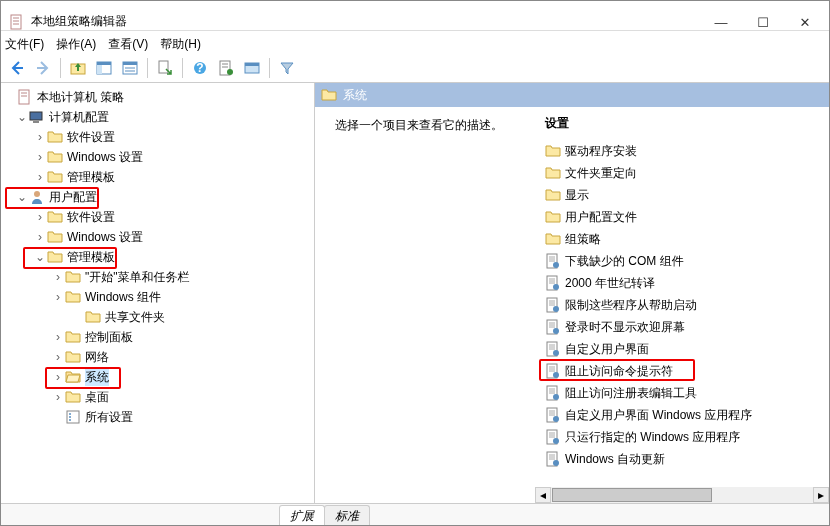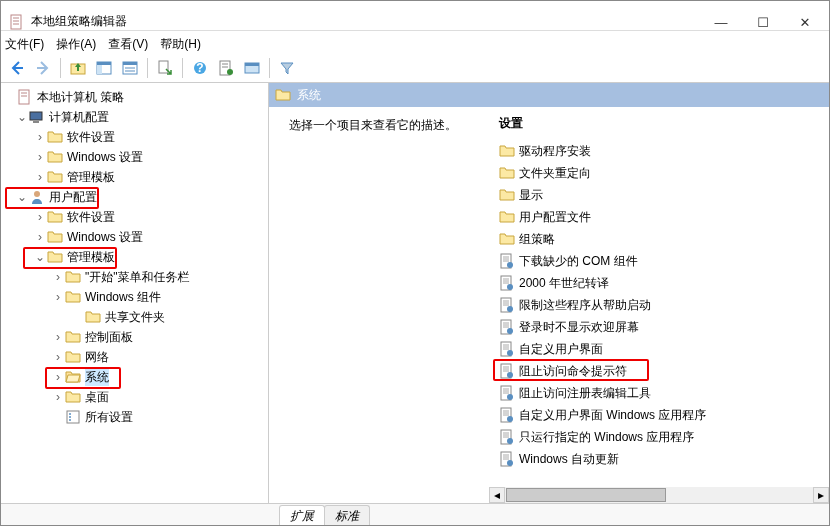--- a/index.html
+++ b/index.html
@@ -7,21 +7,21 @@
 .titlebar { height:30px; display:flex; align-items:flex-end; padding:0 8px; border-bottom:1px solid #ddd; }
 .titlebar .ticon { width:16px; height:16px; margin-right:6px; }
 .titlebar .title { flex:1; }
 .winbtns { display:flex; gap:22px; margin-right:6px; }
 .winbtn { width:20px; text-align:center; font-size:13px; color:#333; }
 .menubar { height:22px; display:flex; align-items:flex-end; padding:0 4px; gap:12px; }
 .toolbar { height:30px; display:flex; align-items:center; padding:0 4px; border-bottom:1px solid #ccc; gap:2px; }
 .tbtn { width:24px; height:24px; display:flex; align-items:center; justify-content:center; }
 .tsep { width:1px; height:20px; background:#ccc; margin:0 3px; }
 .main { display:flex; height:calc(100% - 30px - 22px - 30px - 22px); }
-.treepane { width:268px; border-right:1px solid #ccc; padding:4px 0; overflow-y:auto; position:relative; }
+.treepane { width:314px; border-right:1px solid #ccc; padding:4px 0; overflow-y:auto; position:relative; }
 .tree .row { display:flex; align-items:center; height:20px; white-space:nowrap; position:relative; }
 .tree .caret { width:14px; text-align:center; color:#666; font-size:12px; }
 .tree .caret.empty { visibility:hidden; }
 .tree .icn { width:16px; height:16px; margin-right:4px; }
 .tree .lbl.sel { background:#cde8ff; }
 .hl-red { position:absolute; border:2px solid #e00; border-radius:2px; pointer-events:none; }
 .rightpane { flex:1; display:flex; flex-direction:column; position:relative; }
 .bread { height:24px; background:#a6bfe0; display:flex; align-items:center; padding:0 6px; gap:6px; color:#fff; }
 .rcontent { flex:1; display:flex;margin-left:12px; }
 .rleft { width:208px; padding:10px 8px; }

